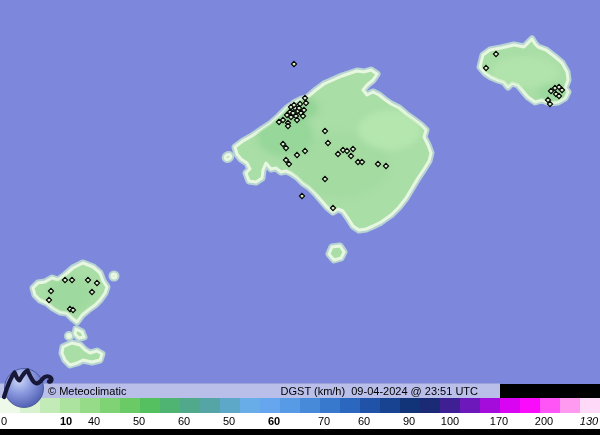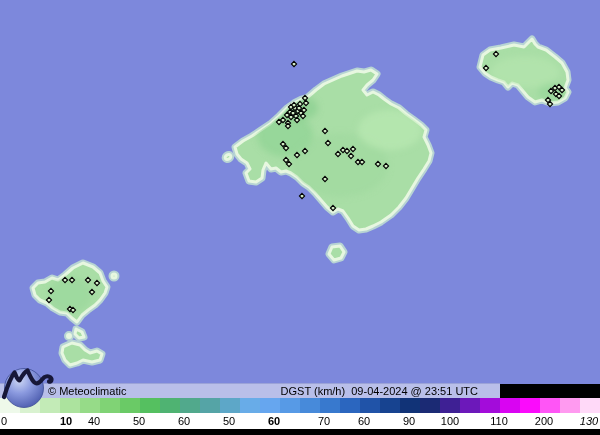--- a/index.html
+++ b/index.html
@@ -211,19 +211,19 @@
       <span class="tick" style="left: 66px; font-weight: bold;">10</span>
       <span class="tick" style="left: 94px;">40</span>
       <span class="tick" style="left: 139px;">50</span>
       <span class="tick" style="left: 184px;">60</span>
       <span class="tick" style="left: 229px;">50</span>
       <span class="tick" style="left: 274px; font-weight: bold;">60</span>
       <span class="tick" style="left: 324px;">70</span>
       <span class="tick" style="left: 364px;">60</span>
       <span class="tick" style="left: 409px;">90</span>
       <span class="tick" style="left: 450px;">100</span>
-      <span class="tick" style="left: 499px;">110</span>
+      <span class="tick" style="left: 499px;">170</span>
       <span class="tick" style="left: 544px;">200</span>
       <span class="tick" style="left: 589px; font-style: italic;">130</span>
     </div>
   <div class="bottombar"></div>
 
 </div>
 
 </body></html>

